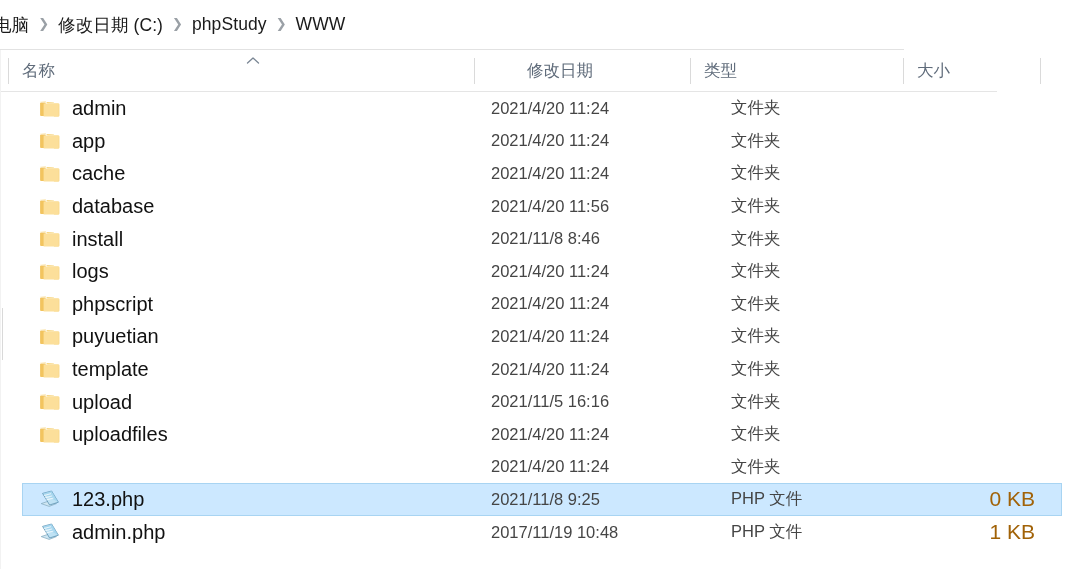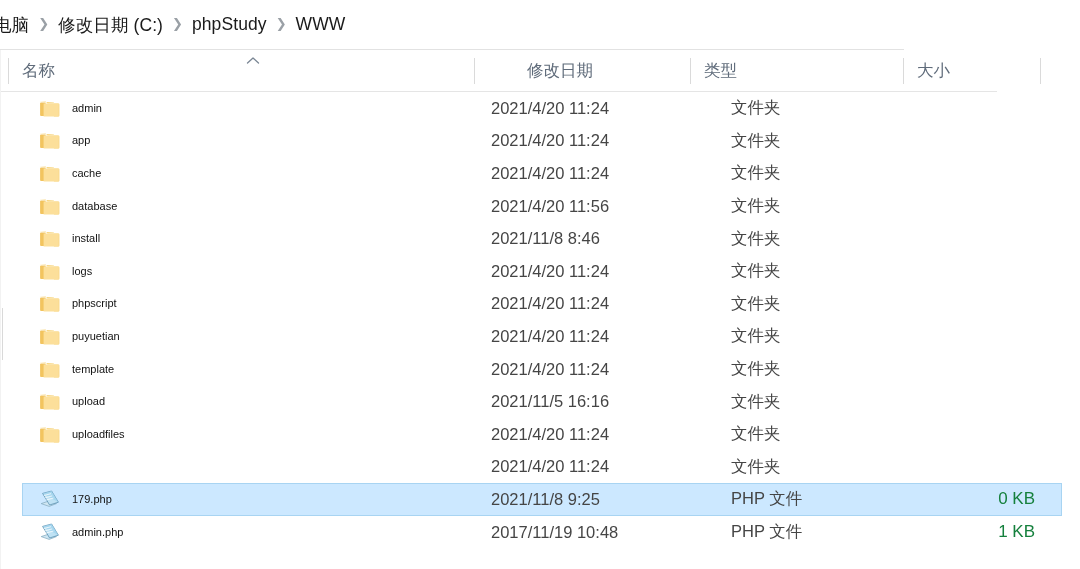--- a/index.html
+++ b/index.html
@@ -147,42 +147,42 @@
     position: absolute;
     display: flex;
     align-items: center;
     box-sizing: border-box;
     white-space: nowrap;
     overflow: hidden;
   }
   .cell-name {
     left: 0;
     width: 440px;
-    font-size: 11px;
+    font-size: 20px;
     color: #111111;
   }
   .cell-date {
     left: 468px;
     width: 210px;
     font-size: 16.5px;
     color: #454545;
   }
   .cell-type {
     left: 676px;
     width: 205px;
     font-size: 16.5px;
     color: #454545;
     margin-left: 32px;
   }
   .cell-size {
     left: 860px;
     width: 158px;
     justify-content: flex-end;
-    font-size: 17px;
-    color: #15803d;
+    font-size: 21px;
+    color: #a16207;
     padding-right: 6px;
   }
 
   .icon-wrap {
     width: 24px;
     height: 22px;
     margin-right: 11px;
     margin-left: 14px;
     flex: 0 0 auto;
     display: flex;
@@ -412,21 +412,21 @@
           <span class="icon-wrap">
             <svg width="23" height="21" viewBox="0 0 23 21" aria-hidden="true">
               <path d="M3.2 14.6 L10.4 12.2 L18.4 14.6 L11.2 17.4 z" fill="#cfe6f2" stroke="#7fa8bd" stroke-width="0.7" stroke-linejoin="round"></path>
               <path d="M4.6 4.4 L13.6 2.0 L20.4 13.2 L11.6 16.0 z" fill="#bfe2f4" stroke="#5d93b2" stroke-width="0.8" stroke-linejoin="round"></path>
               <path d="M4.6 4.4 L13.6 2.0 L20.4 13.2 z" fill="#9fd3ed" opacity="0.75"></path>
               <path d="M6.4 6.4 L12.6 4.8" stroke="#ffffff" stroke-width="0.9" stroke-linecap="round" opacity="0.85"></path>
               <path d="M7.6 8.6 L13.8 7.0" stroke="#ffffff" stroke-width="0.9" stroke-linecap="round" opacity="0.85"></path>
               <path d="M8.8 10.8 L15.0 9.2" stroke="#ffffff" stroke-width="0.9" stroke-linecap="round" opacity="0.85"></path>
             </svg>
           </span>
-          <span class="name-text">179.php</span>
+          <span class="name-text">123.php</span>
         </div>
         <div class="cell cell-date">2021/11/8 9:25</div>
         <div class="cell cell-type">PHP 文件</div>
         <div class="cell cell-size">0 KB</div>
       </div>
       <div class="row">
         <div class="cell cell-name">
           <span class="icon-wrap">
             <svg width="23" height="21" viewBox="0 0 23 21" aria-hidden="true">
               <path d="M3.2 14.6 L10.4 12.2 L18.4 14.6 L11.2 17.4 z" fill="#cfe6f2" stroke="#7fa8bd" stroke-width="0.7" stroke-linejoin="round"></path>

